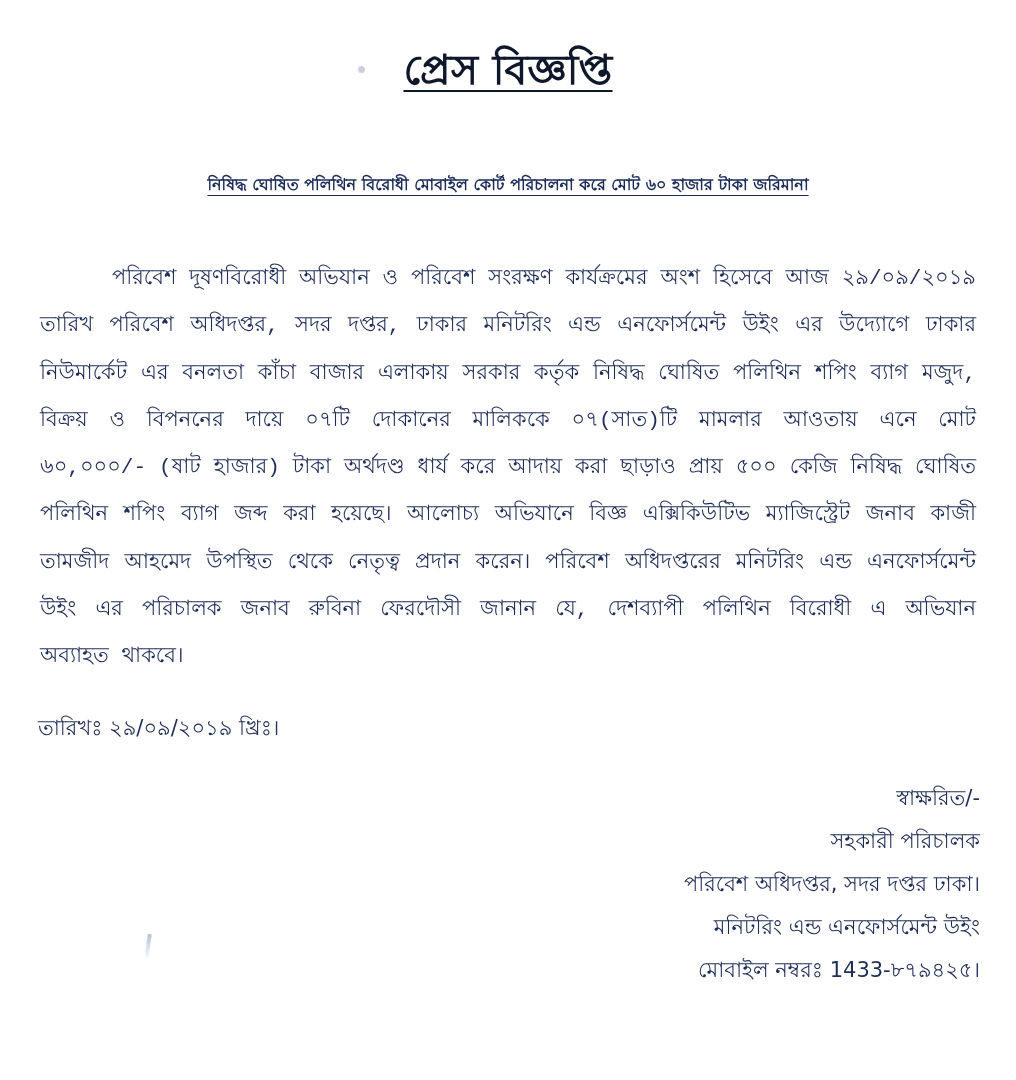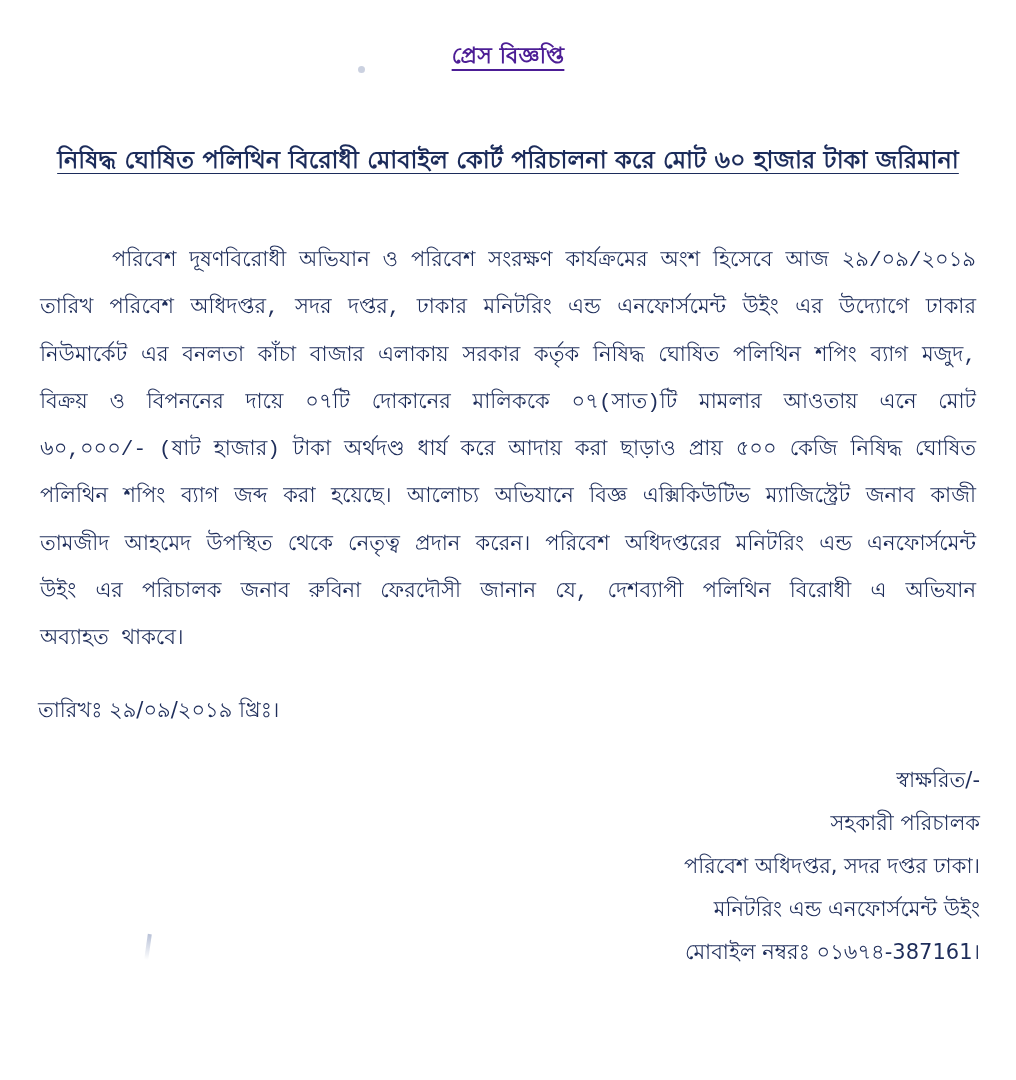--- a/index.html
+++ b/index.html
@@ -16,34 +16,34 @@
   .page {
     position: relative;
     width: 1016px;
     min-height: 1080px;
     box-sizing: border-box;
     padding: 24px 36px 20px 36px;
     background: #ffffff;
   }
   .doc-title {
     text-align: center;
-    font-size: 22px;
+    font-size: 41px;
     font-weight: 700;
-    color: #4c1d95;
+    color: #0f172a;
     letter-spacing: 0.2px;
     margin-top: 14px;
     margin-bottom: 0;
     text-decoration: underline;
     text-underline-offset: 6px;
     text-decoration-thickness: 1.5px;
   }
   .headline {
     margin-top: 64px;
     text-align: center;
-    font-size: 24px;
+    font-size: 16px;
     font-weight: 700;
     color: #1c2c5b;
     line-height: 1.75;
     padding: 0 18px;
   }
   .headline .line {
     display: block;
     text-decoration: underline;
     text-underline-offset: 5px;
     text-decoration-thickness: 1.3px;
@@ -117,16 +117,16 @@
 
   <p class="body-text">পরিবেশ দূষণবিরোধী অভিযান ও পরিবেশ সংরক্ষণ কার্যক্রমের অংশ হিসেবে আজ ২৯/০৯/২০১৯ তারিখ পরিবেশ অধিদপ্তর, সদর দপ্তর, ঢাকার মনিটরিং এন্ড এনফোর্সমেন্ট উইং এর উদ্যোগে ঢাকার নিউমার্কেট এর বনলতা কাঁচা বাজার এলাকায় সরকার কর্তৃক নিষিদ্ধ ঘোষিত পলিথিন শপিং ব্যাগ মজুদ, বিক্রয় ও বিপননের দায়ে ০৭টি দোকানের মালিককে ০৭(সাত)টি মামলার আওতায় এনে মোট ৬০,০০০/- (ষাট হাজার) টাকা অর্থদণ্ড ধার্য করে আদায় করা ছাড়াও প্রায় ৫০০ কেজি নিষিদ্ধ ঘোষিত পলিথিন শপিং ব্যাগ জব্দ করা হয়েছে। আলোচ্য অভিযানে বিজ্ঞ এক্সিকিউটিভ ম্যাজিস্ট্রেট জনাব কাজী তামজীদ আহমেদ উপস্থিত থেকে নেতৃত্ব প্রদান করেন। পরিবেশ অধিদপ্তরের মনিটরিং এন্ড এনফোর্সমেন্ট উইং এর পরিচালক জনাব রুবিনা ফেরদৌসী জানান যে, দেশব্যাপী পলিথিন বিরোধী এ অভিযান অব্যাহত থাকবে।</p>
 
   <div class="date-line">তারিখঃ ২৯/০৯/২০১৯ খ্রিঃ।</div>
 
   <div class="signature-block">
     <span class="sig-line">স্বাক্ষরিত/-</span>
     <span class="sig-line">সহকারী পরিচালক</span>
     <span class="sig-line">পরিবেশ অধিদপ্তর, সদর দপ্তর ঢাকা।</span>
     <span class="sig-line">মনিটরিং এন্ড এনফোর্সমেন্ট উইং</span>
-    <span class="sig-line">মোবাইল নম্বরঃ ০১৬৭৪-387161।</span>
+    <span class="sig-line">মোবাইল নম্বরঃ 1433-৮৭৯৪২৫।</span>
   </div>
 
 </div>
 
 </body></html>

